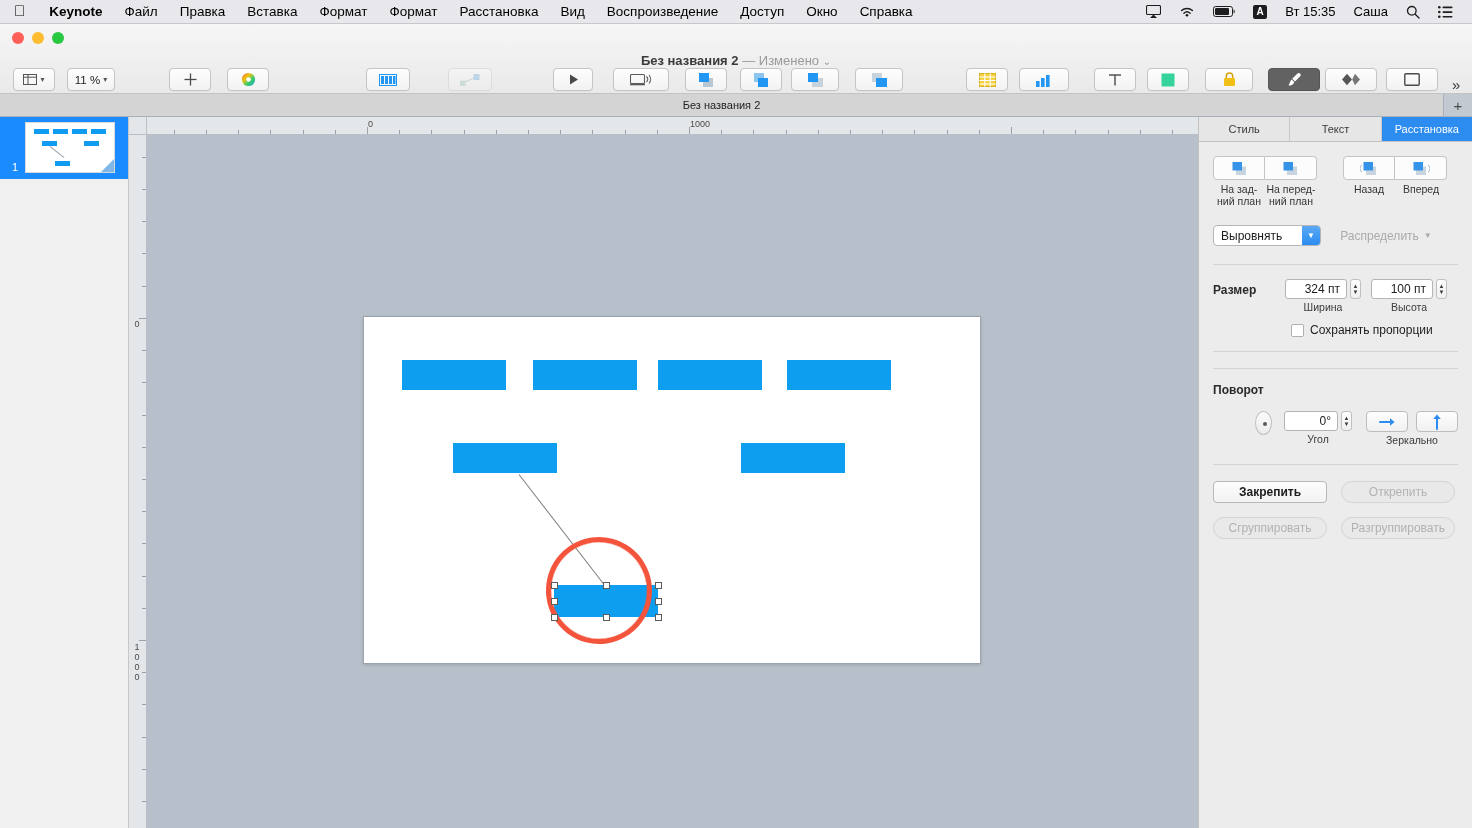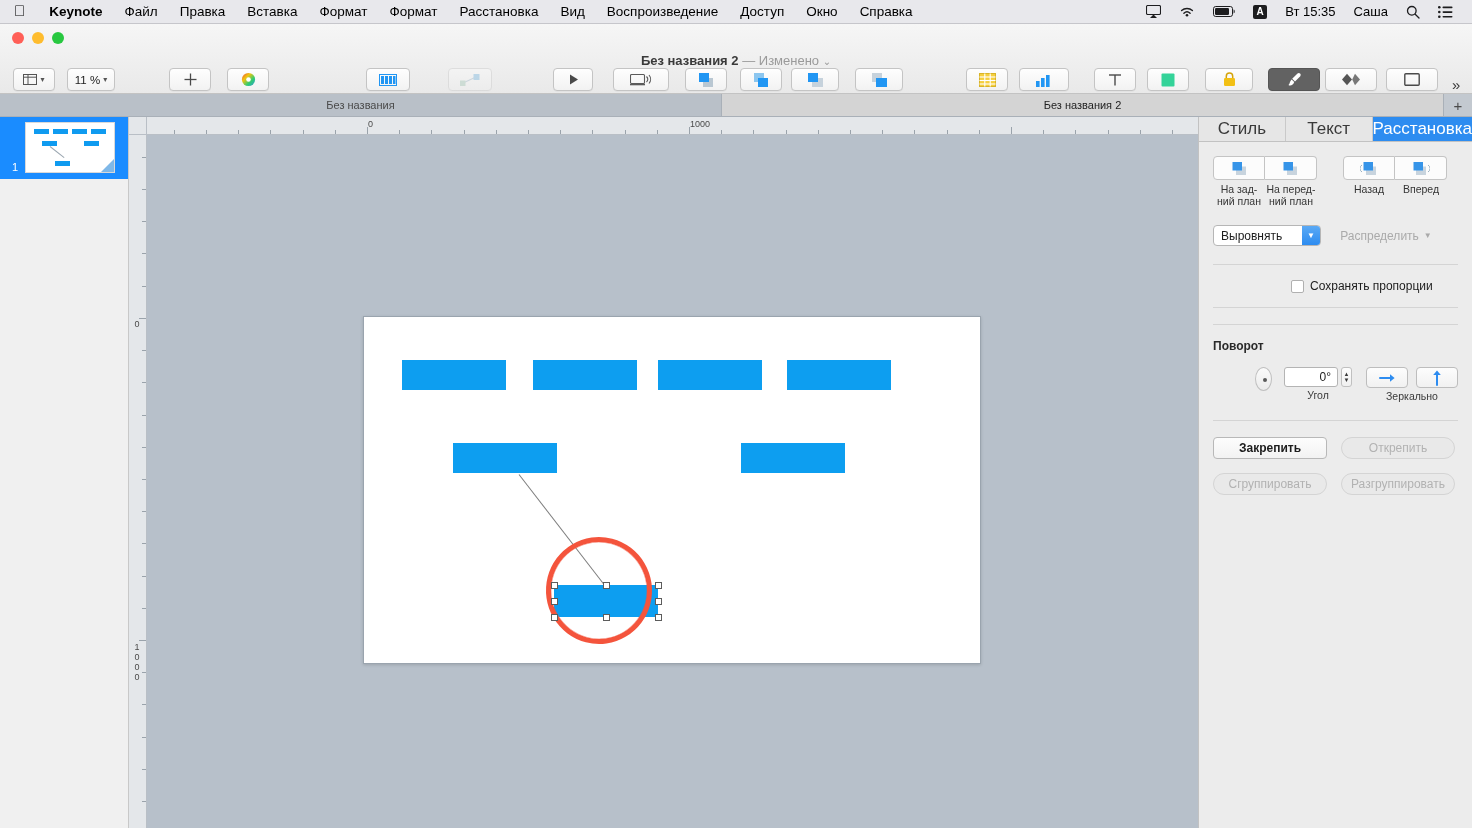--- a/index.html
+++ b/index.html
@@ -158,21 +158,21 @@
   }
 
   
   .inspector {
     position: absolute; top: 117px; left: 1198px; width: 274px; height: 711px;
     background: #ececec; border-left: 1px solid #c2c2c2;
   }
   .insp-tabs { display: flex; height: 25px; border-bottom: 1px solid #c2c2c2; }
   .insp-tab {
     flex: 1; display: flex; align-items: center; justify-content: center;
-    font-size: 17px; color: #3a3a3a; background: #e6e6e6;
+    font-size: 11px; color: #3a3a3a; background: #e6e6e6;
     border-right: 1px solid #c9c9c9;
   }
   .insp-tab:last-child { border-right: none; }
   .insp-tab.active { background: #2d8cf0; color: #fff; }
 
   .insp-body { padding: 14px 14px 0 14px; position: relative; }
 
   .order-row { display: flex; margin-bottom: 6px; }
   .order-grp { display: flex; }
   .obtn {
@@ -558,21 +558,20 @@
         <div class="tbl">Документ</div>
       </div>
 
       <div class="tbi" style="left:1452px; top:8px;">
         <div style="font-size:15px;color:#3a3a3a;">»</div>
       </div>
     </div>
   </div>
 
   <div class="tabbar">
-    <div class="tab inactive">Без названия</div>
     <div class="tab active">Без названия 2</div>
     <div class="tab-add">+</div>
   </div>
 
   <div class="navigator">
     <div class="slide-thumb-row">
       <div class="slide-num">1</div>
       <div class="thumb">
         <div class="tr" style="left:8px;  top:6px;  width:15px; height:5px;"></div>
         <div class="tr" style="left:27px; top:6px;  width:15px; height:5px;"></div>
@@ -749,20 +748,43 @@
           <span class="arrowbox">▼</span>
         </div>
         <div class="dist-dd">
           <span>Распределить</span>
           <span style="font-size:8px">▼</span>
         </div>
       </div>
 
       <div class="hr" style="margin-top:18px;"></div>
 
+      <div class="field-row">
+        <div class="field-label">Размер</div>
+        <div class="numgrp">
+          <div class="numbox-wrap">
+            <div class="numbox">324 пт</div>
+            <div class="stepper">
+                <span>▲</span>
+                <span>▼</span>
+              </div>
+          </div>
+          <div class="sublabel">Ширина</div>
+        </div>
+        <div class="numgrp" style="margin-right:0">
+          <div class="numbox-wrap">
+            <div class="numbox">100 пт</div>
+            <div class="stepper">
+                <span>▲</span>
+                <span>▼</span>
+              </div>
+          </div>
+          <div class="sublabel">Высота</div>
+        </div>
+      </div>
 
       <div class="check-row">
         <div class="chk"></div>
         <div class="check-label">Сохранять пропорции</div>
       </div>
 
       <div class="hr" style="margin-top:14px; margin-bottom:14px;"></div>
 
 
       <div class="hr" style="margin-top:16px; margin-bottom:14px;"></div>

